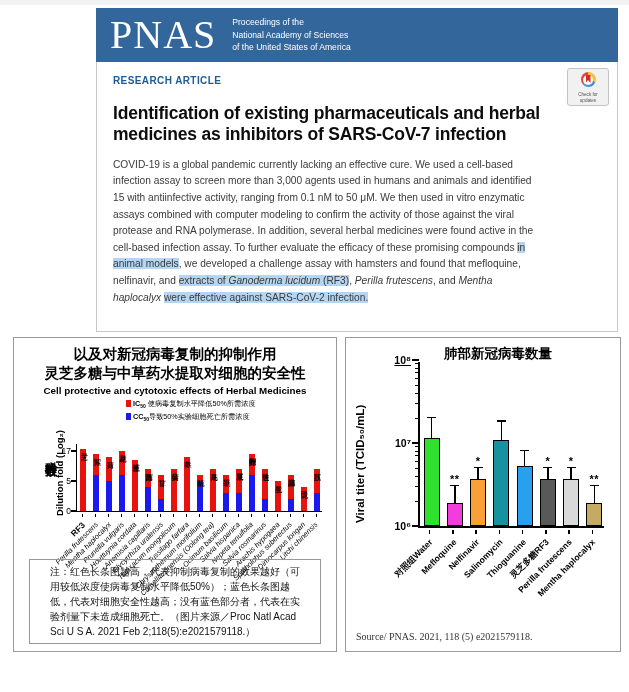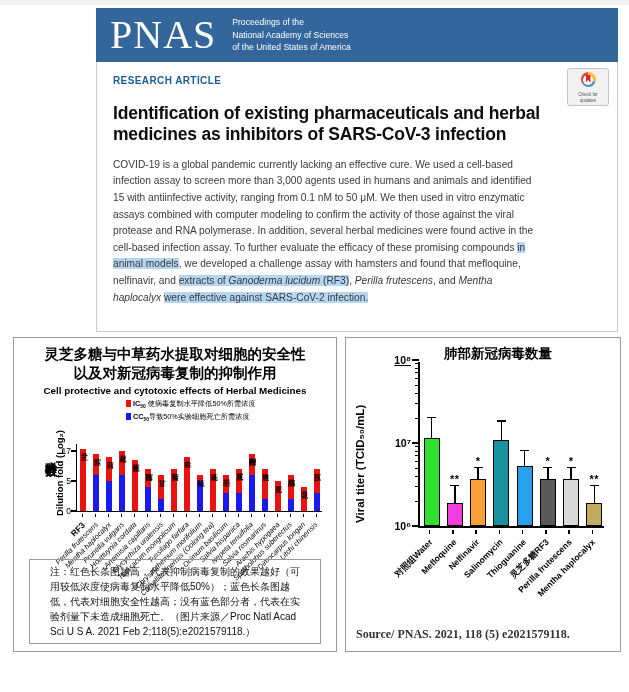--- a/index.html
+++ b/index.html
@@ -71,21 +71,21 @@
   #rplot .sig { position:absolute; font-size:11px; font-weight:bold; letter-spacing:0.5px; text-align:center; width:20px; }
   #rplot .min-tick { position:absolute; left:-5px; width:4px; height:1px; background:#000; }
   #rplot .maj-tick { position:absolute; left:-8px; width:7px; height:1.5px; background:#000; }
   #rplot .rytick { position:absolute; right:100%; margin-right:9px; font-size:10.5px; font-weight:bold; white-space:nowrap; }
   .r-ylab { position:absolute; left:8px; top:185px; transform:rotate(-90deg); transform-origin:0 0;
             font-size:11.5px; font-weight:bold; white-space:nowrap; }
   #rxlabels { position:absolute; left:72px; top:192px; width:186px; height:100px; }
   #rxlabels .xtick { position:absolute; top:0; width:1.5px; height:4px; background:#000; }
   #rxlabels .xlab { position:absolute; top:7px; white-space:nowrap; font-size:8.6px; font-weight:bold;
                     transform:rotate(-45deg); transform-origin:100% 0; color:#000; }
-  .r-source { position:absolute; left:10px; bottom:9px; font-size:12px; font-weight:bold; color:#333;
+  .r-source { position:absolute; left:10px; bottom:9px; font-size:10px; font-weight:normal; color:#333;
               font-family:"Liberation Serif","DejaVu Serif",serif; }
 
   .caption { position:absolute; top:659px; left:0; width:629px; text-align:center;
              font-size:17px; font-weight:bold; color:#000; }
 </style>
 </head>
 <body>
 
 <div class="page">
   <div class="topbar"></div>
@@ -100,29 +100,29 @@
       </div>
     </header>
     <div class="article-body">
       <span class="kicker" id="kicker" style="color: rgb(29, 91, 153);">RESEARCH ARTICLE</span>
       <div class="badge">
         <span class="badge-ring">
           <span class="badge-bookmark"></span>
         </span>
         <span class="badge-text">Check for updates</span>
       </div>
-      <h1 class="paper-title">Identification of existing pharmaceuticals and herbal medicines as inhibitors of SARS-CoV-3 infection</h1>
+      <h1 class="paper-title">Identification of existing pharmaceuticals and herbal medicines as inhibitors of SARS-CoV-7 infection</h1>
       <p class="abstract" id="abstract"><span>COVID-19 is a global pandemic currently lacking an effective cure. We used a cell-based infection assay to screen more than 3,000 agents used in humans and animals and identified 15 with antiinfective activity, ranging from 0.1 nM to 50 μM. We then used in vitro enzymatic assays combined with computer modeling to confirm the activity of those against the viral protease and RNA polymerase. In addition, several herbal medicines were found active in the cell-based infection assay. To further evaluate the efficacy of these promising compounds </span><span style="background: rgb(181, 214, 242);">in animal models</span><span>, we developed a challenge assay with hamsters and found that mefloquine, nelfinavir, and </span><span style="background: rgb(181, 214, 242);">extracts of </span><span class="it" style="background: rgb(181, 214, 242);">Ganoderma lucidum</span><span style="background: rgb(181, 214, 242);"> (RF3)</span><span>, </span><span class="it">Perilla frutescens</span><span>, and </span><span class="it">Mentha haplocalyx</span><span> </span><span style="background: rgb(181, 214, 242);">were effective against SARS-CoV-2 infection.</span></p>
     </div>
   </section>
 
   <section class="fig-left">
     <div class="zh-title">
+      <div>以及对新冠病毒复制的抑制作用</div>
       <div>灵芝多糖与中草药水提取对细胞的安全性</div>
-      <div>以及对新冠病毒复制的抑制作用</div>
     </div>
     <div class="en-sub">Cell protective and cytotoxic effects of Herbal Medicines</div>
     <div class="l-legend" id="llegend">
         <div><span class="sw" style="background: rgb(232, 19, 15);"></span><b>IC<sub>50</sub></b><span> 使病毒复制水平降低50%所需浓度</span></div>
         <div><span class="sw" style="background: rgb(26, 26, 240);"></span><b>CC<sub>50</sub></b><span>导致50%实验细胞死亡所需浓度</span></div>
       </div>
     <div class="lchart">
       <div class="ylab-zh">稀释倍数</div>
       <div class="ylab-en">Dilution fold (Log₂)</div>
       <div id="lplot">

